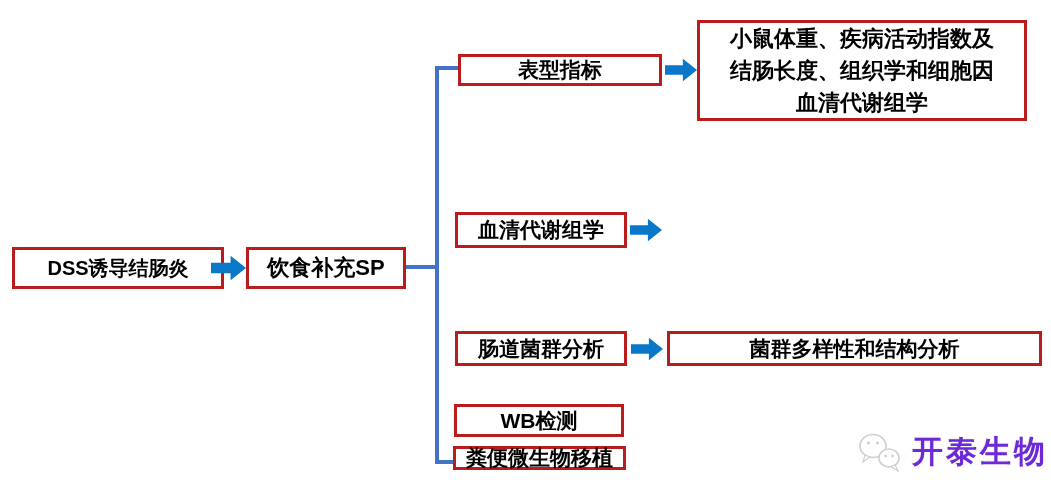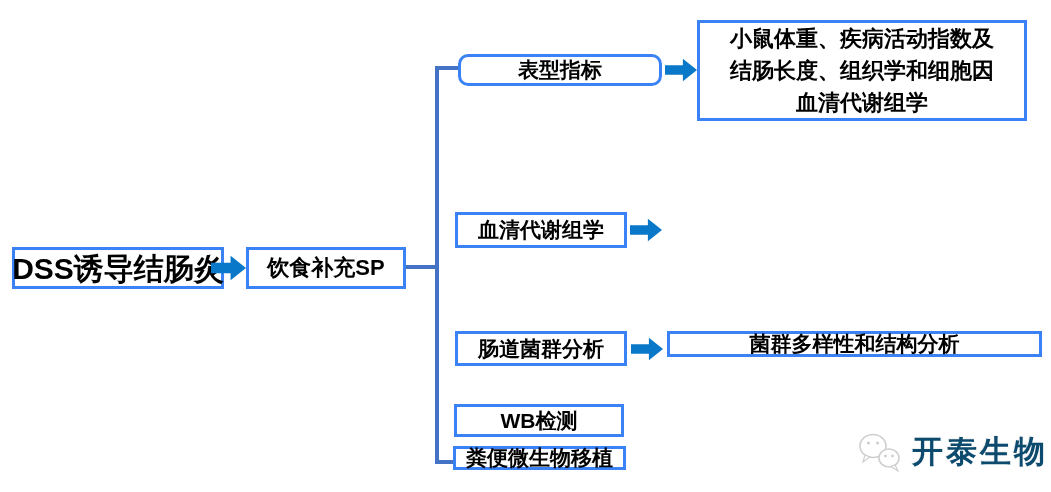--- a/index.html
+++ b/index.html
@@ -11,78 +11,78 @@
   .canvas {
     position: relative;
     width: 1051px;
     height: 492px;
     background: #ffffff;
     overflow: hidden;
   }
   .box {
     position: absolute;
     box-sizing: border-box;
-    border: 3px solid #3b82f6;
+    border: 3px solid #b91c1c;
     background: #ffffff;
     color: #000000;
     font-weight: bold;
     display: flex;
     flex-direction: column;
     align-items: center;
     justify-content: center;
     text-align: center;
     line-height: 1.3;
     white-space: nowrap;
   }
   .line {
     position: absolute;
     background: #4472c4;
   }
   .arrow-svg {
     position: absolute;
     display: block;
   }
   
-  #box-dss      { left: 12px;  top: 247px; width: 212px; height: 42px; font-size: 30px; }
+  #box-dss      { left: 12px;  top: 247px; width: 212px; height: 42px; font-size: 20px; }
   #arrow-main   { left: 211px; top: 254px; width: 35px;  height: 28px; }
   #box-sp       { left: 246px; top: 247px; width: 160px; height: 42px; font-size: 22px; }
   
   #conn-main    { left: 406px; top: 265px; width: 31px;  height: 4px; }
   #conn-vert    { left: 435px; top: 66px;  width: 4px;   height: 398px; }
   #conn-top     { left: 435px; top: 66px;  width: 23px;  height: 4px; }
   #conn-bottom  { left: 435px; top: 460px; width: 18px;  height: 4px; }
   
-  #box-phenotype{ left: 458px; top: 54px;  width: 204px; height: 32px; font-size: 21px; border-radius: 10px; }
+  #box-phenotype{ left: 458px; top: 54px;  width: 204px; height: 32px; font-size: 21px; }
   #arrow-1      { left: 665px; top: 58px;  width: 32px;  height: 24px; }
   #box-target1  { left: 697px; top: 20px;  width: 330px; height: 101px; font-size: 22px; line-height: 32px; }
   
   #box-serum    { left: 455px; top: 212px; width: 172px; height: 36px; font-size: 21px; }
   #arrow-2      { left: 630px; top: 218px; width: 32px;  height: 24px; }
   #box-target2  { left: 665px; top: 198px; width: 376px; height: 64px; font-size: 22px; line-height: 30px; }
   
   #box-gut      { left: 455px; top: 331px; width: 172px; height: 35px; font-size: 21px; }
   #arrow-3      { left: 631px; top: 337px; width: 32px;  height: 24px; }
-  #box-target3  { left: 667px; top: 331px; width: 375px; height: 26px; font-size: 21px; }
+  #box-target3  { left: 667px; top: 331px; width: 375px; height: 35px; font-size: 21px; }
   
   #box-wb       { left: 454px; top: 404px; width: 170px; height: 33px; font-size: 21px; }
   #box-fecal    { left: 453px; top: 446px; width: 173px; height: 24px; font-size: 21px; }
   
   .watermark {
     position: absolute;
     left: 856px;
     top: 428px;
     height: 48px;
     display: flex;
     align-items: center;
     gap: 8px;
   }
   .watermark-text {
     font-size: 31px;
     font-weight: bold;
-    color: #0c4a6e;
+    color: #6d28d9;
     letter-spacing: 3px;
     text-shadow: 1px 1px 0 #ffffff, -1px -1px 0 #f2f2f2;
     white-space: nowrap;
   }
 </style>
 </head>
 <body>
 
 <div class="canvas">
 

